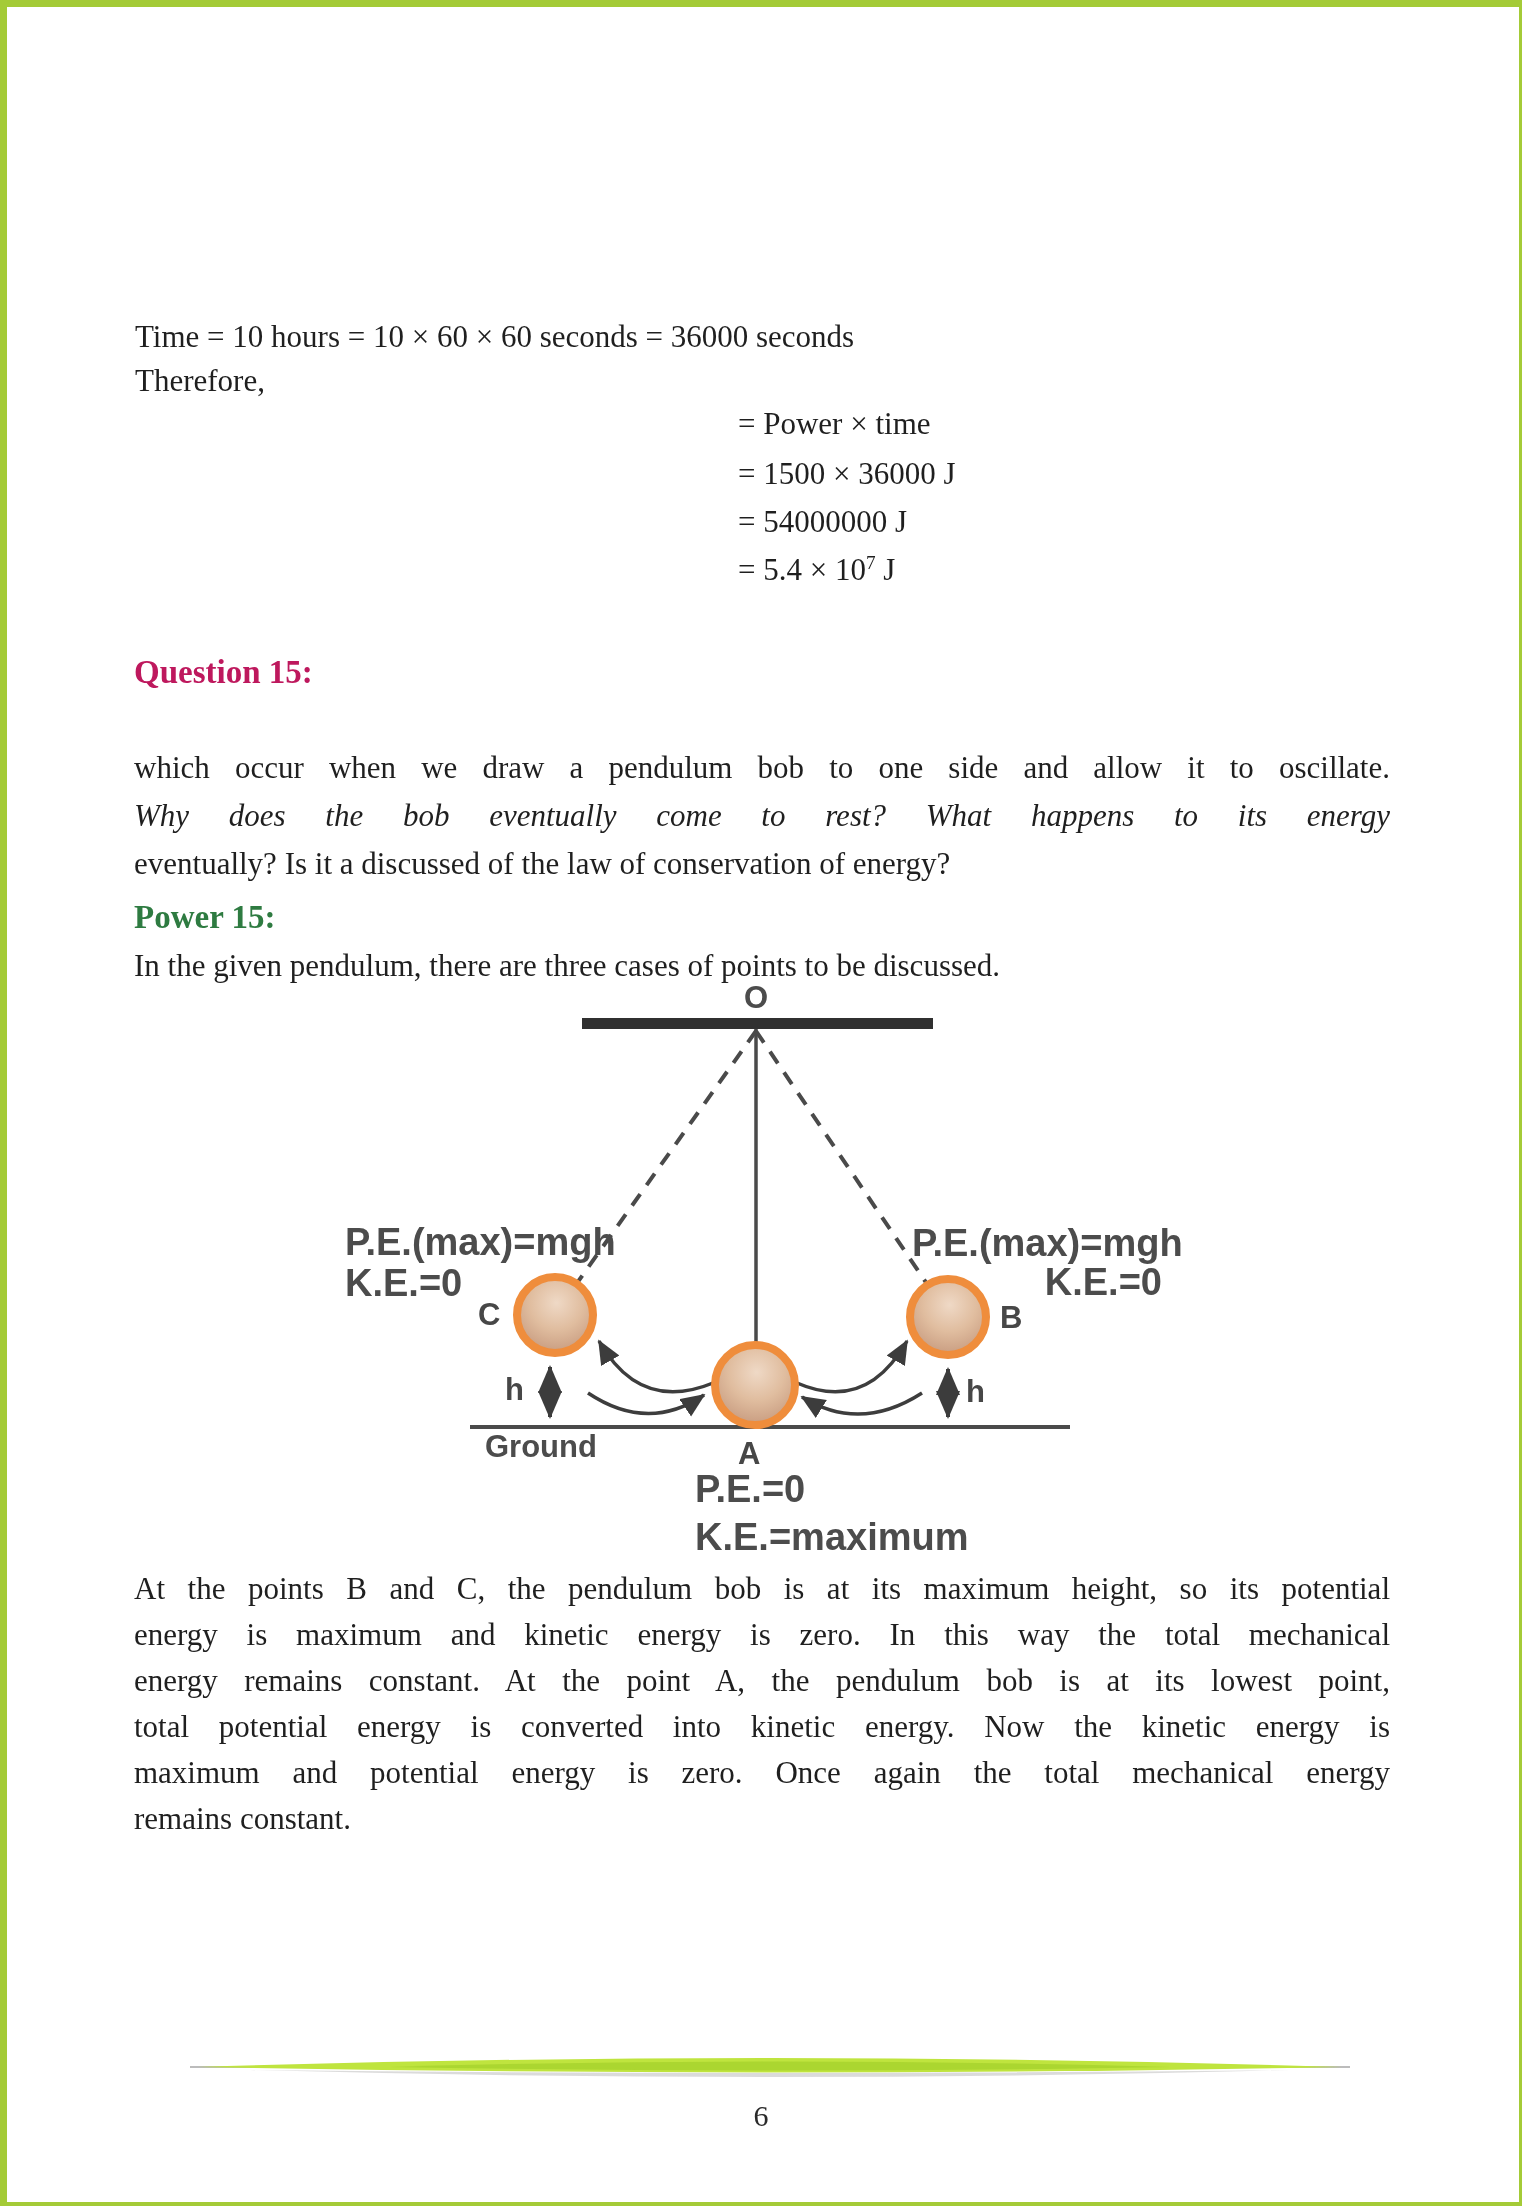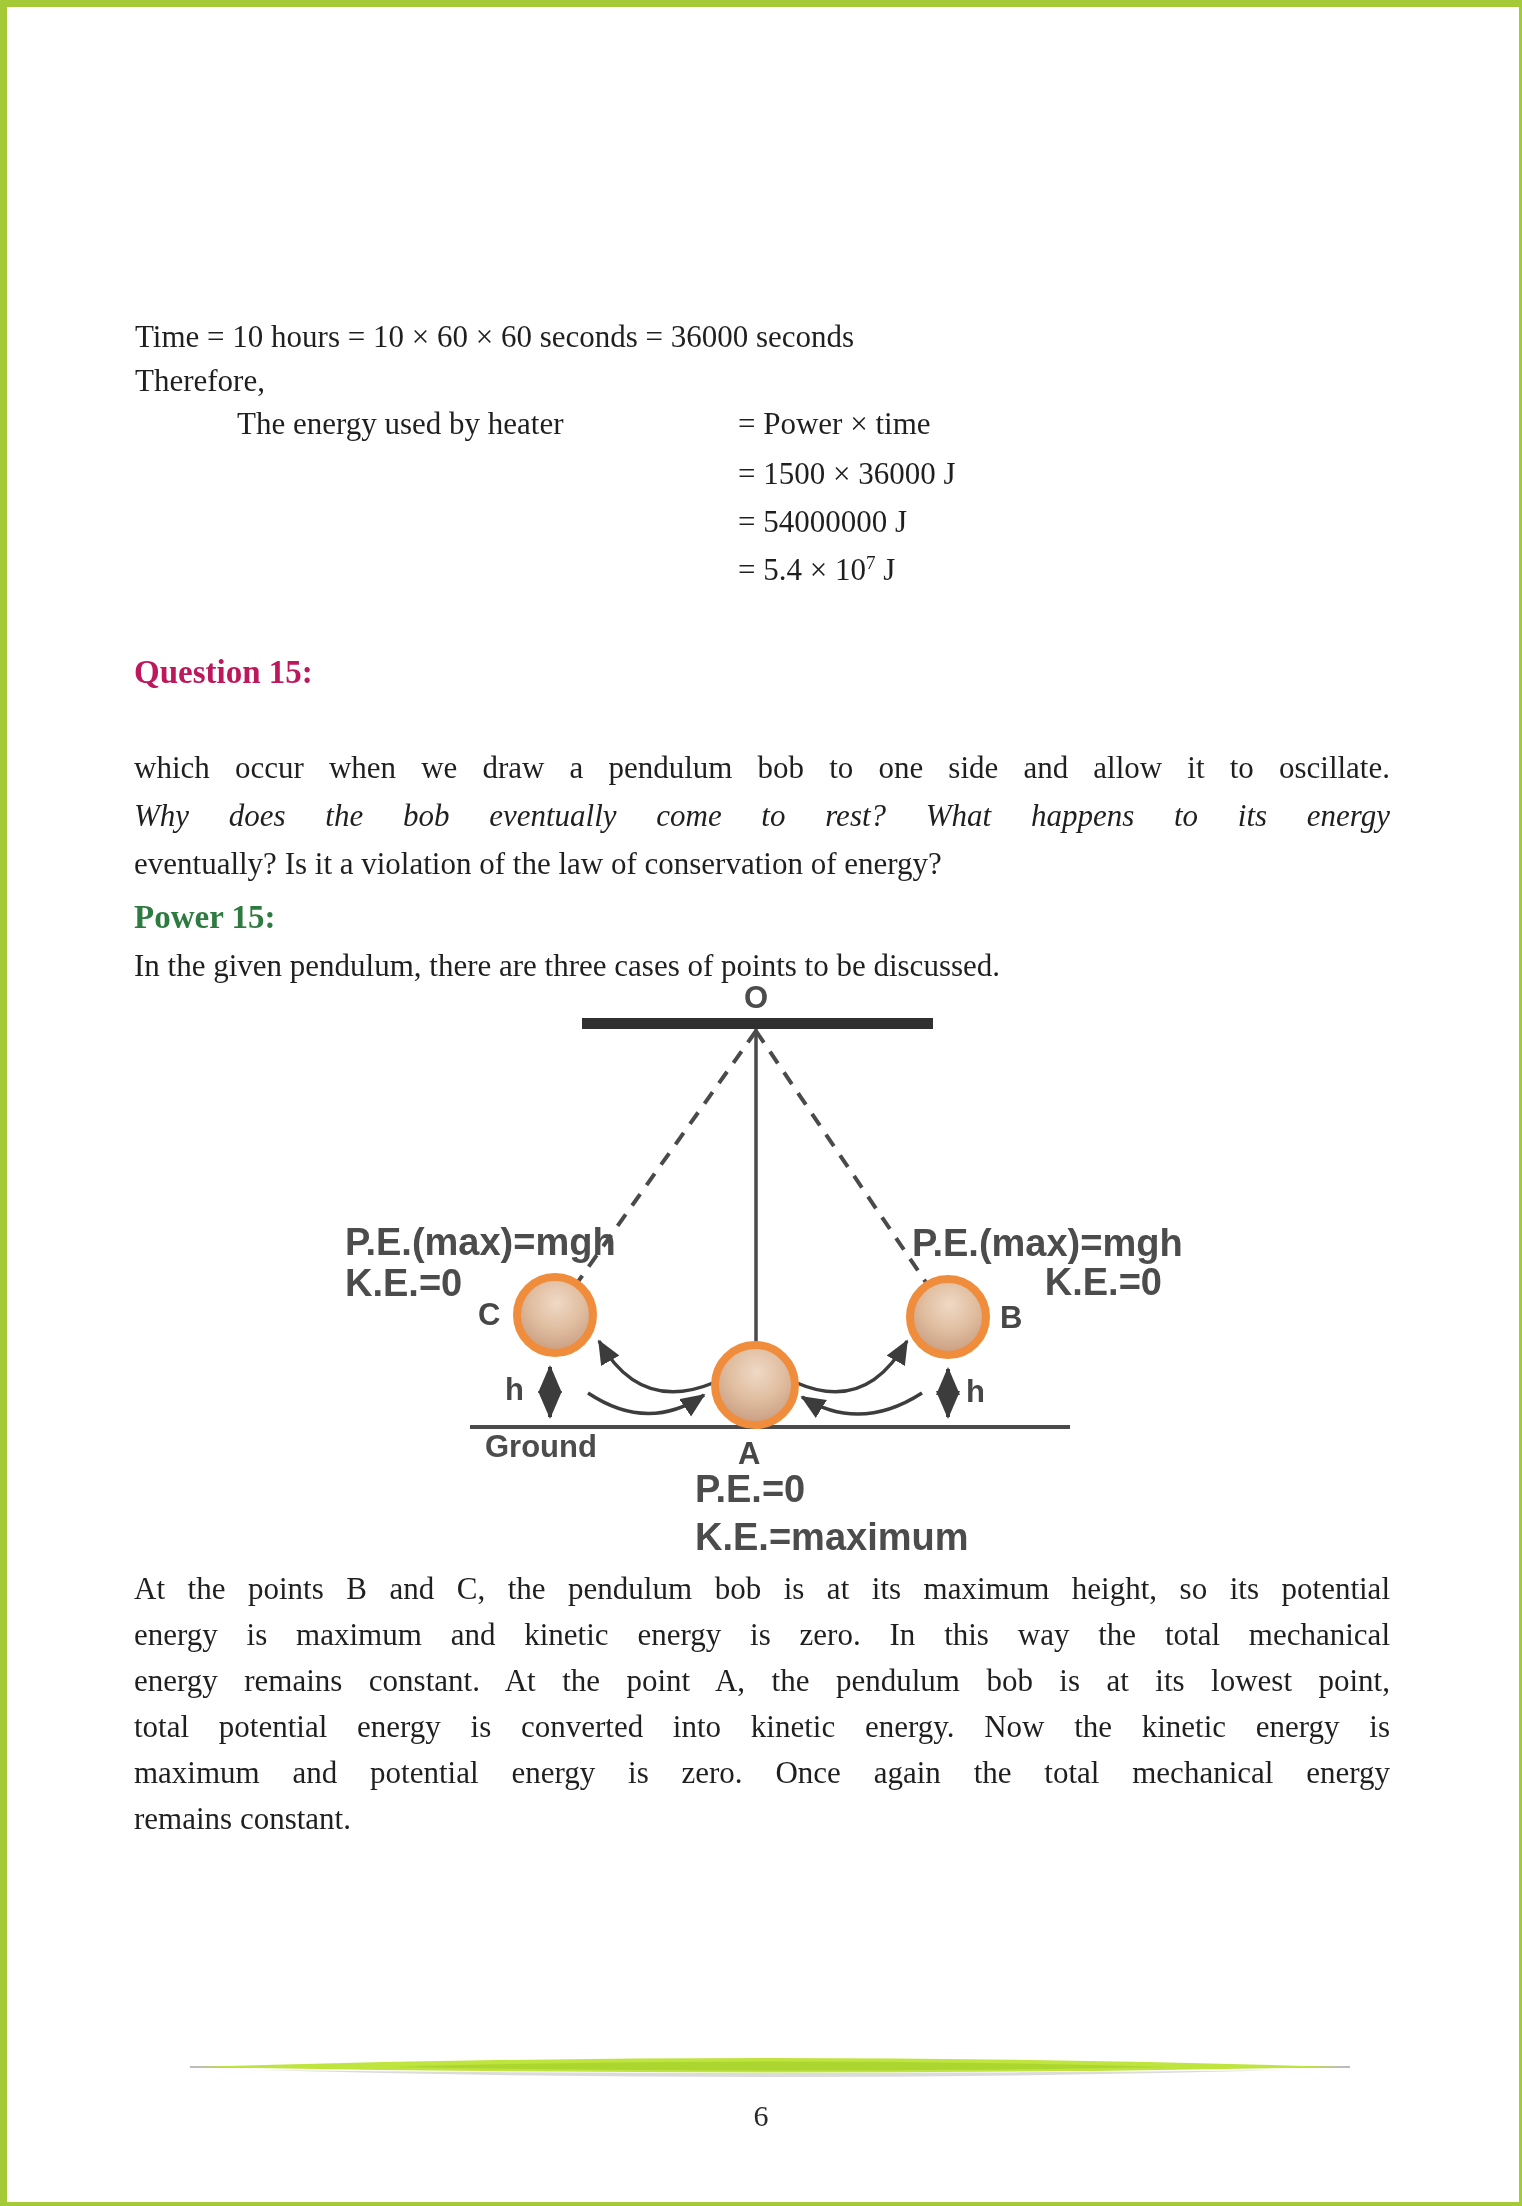--- a/index.html
+++ b/index.html
@@ -34,30 +34,29 @@
   sup{font-size:0.62em;vertical-align:super;line-height:0;}
 </style>
 </head>
 <body>
 
 <div class="page">
   <div class="border-frame"></div>
 
   <div class="abs serif" style="left:135px;top:315px;">Time = 10 hours = 10 × 60 × 60 seconds = 36000 seconds</div>
   <div class="abs serif" style="left:135px;top:359px;">Therefore,</div>
-  <div class="abs serif" style="left:237px;top:402px;">The energy used by heater</div>
   <div class="abs serif" style="left:738px;top:402px;">= Power × time</div>
   <div class="abs serif" style="left:738px;top:452px;">= 1500 × 36000 J</div>
   <div class="abs serif" style="left:738px;top:500px;">= 54000000 J</div>
   <div class="abs serif" style="left:738px;top:548px;"><span>= 5.4 × 10</span><sup>7</sup><span> J</span></div>
 
   <div class="abs heading q-head" style="left:134px;top:650px;">Question 15:</div>
   <div class="abs jline" style="top:745px;">which occur when we draw a pendulum bob to one side and allow it to oscillate.</div>
   <div class="abs jline" style="top:793px;font-style:italic;">Why does the bob eventually come to rest? What happens to its energy</div>
-  <div class="abs jline last" style="top:841px;">eventually? Is it a violation of the law of conservation of energy?</div>
+  <div class="abs jline last" style="top:841px;">eventually? Is it a discussed of the law of conservation of energy?</div>
 
   <div class="abs heading a-head" style="left:134px;top:895px;">Power 15:</div>
   <div class="abs serif" style="left:134px;top:944px;">In the given pendulum, there are three cases of points to be discussed.</div>
 
   <svg class="abs" style="left:0;top:985px;" width="1522" height="580" viewBox="0 0 1522 580">
     <defs>
       <radialGradient id="bobg" cx="52%" cy="34%" r="78%">
         <stop offset="0%" stop-color="#efd9c6"></stop>
         <stop offset="45%" stop-color="#e0bd9f"></stop>
         <stop offset="80%" stop-color="#cba084"></stop>

